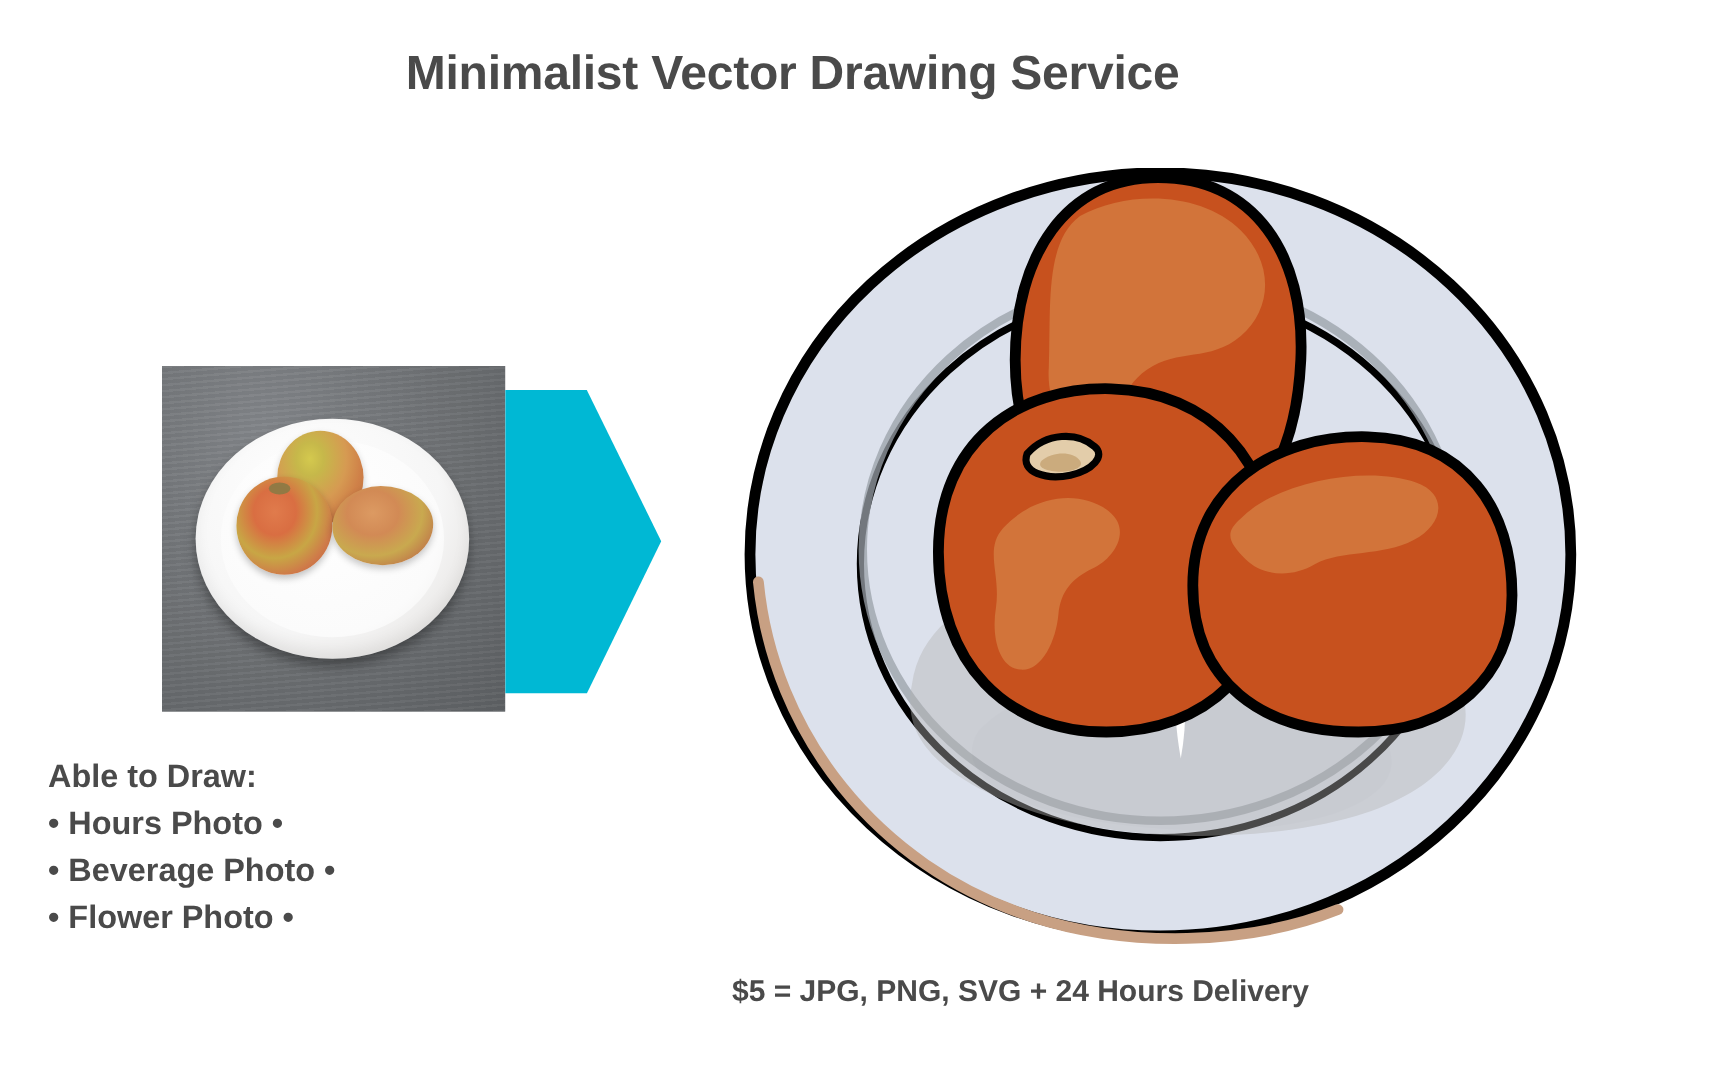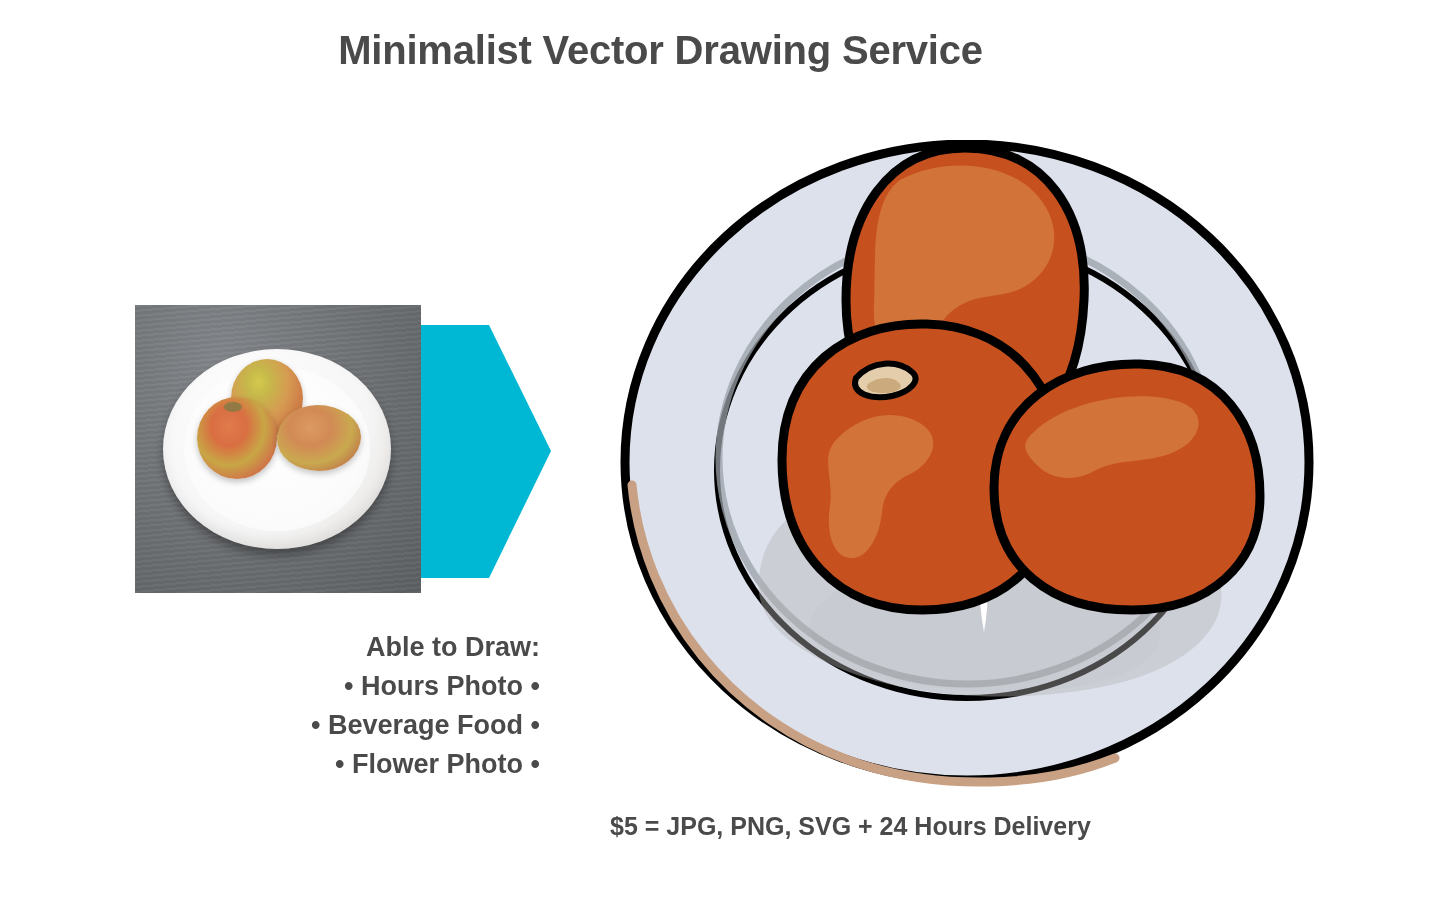--- a/index.html
+++ b/index.html
@@ -19,21 +19,21 @@
   .slide {
     position: absolute;
     inset: 0;
     background: #ffffff;
   }
 
   
   .title {
     position: absolute;
     left: 0;
-    top: 28px;
+    top: 39px;
     width: 1321px;
     text-align: center;
     font-size: 40px;
     font-weight: bold;
     color: #4a4a4a;
     letter-spacing: -0.2px;
   }
 
   
   .photo-frame {
@@ -126,21 +126,21 @@
     width: 720px;
     height: 650px;
   }
 
   
   .caption-list {
     position: absolute;
     left: 40px;
     top: 628px;
     width: 500px;
-    text-align: right;
+    text-align: left;
     color: #4a4a4a;
     font-size: 27px;
     font-weight: bold;
     line-height: 39px;
   }
   .caption-list div { white-space: nowrap; }
 
   
   .price-line {
     position: absolute;
@@ -250,19 +250,19 @@
                C 598 272, 592 298, 568 310
                C 542 324, 508 318, 486 330
                C 466 342, 442 340, 428 326
                C 414 312, 410 304, 424 292 Z" fill="#d2743a"></path>
     </g>
   </svg>
 
   <div class="caption-list">
     <div>Able to Draw:</div>
     <div>• Hours Photo •</div>
-    <div>• Beverage Food •</div>
+    <div>• Beverage Photo •</div>
     <div>• Flower Photo •</div>
   </div>
 
   <div class="price-line">$5 = JPG, PNG, SVG + 24 Hours Delivery</div>
 
 </div>
 
 </body></html>

